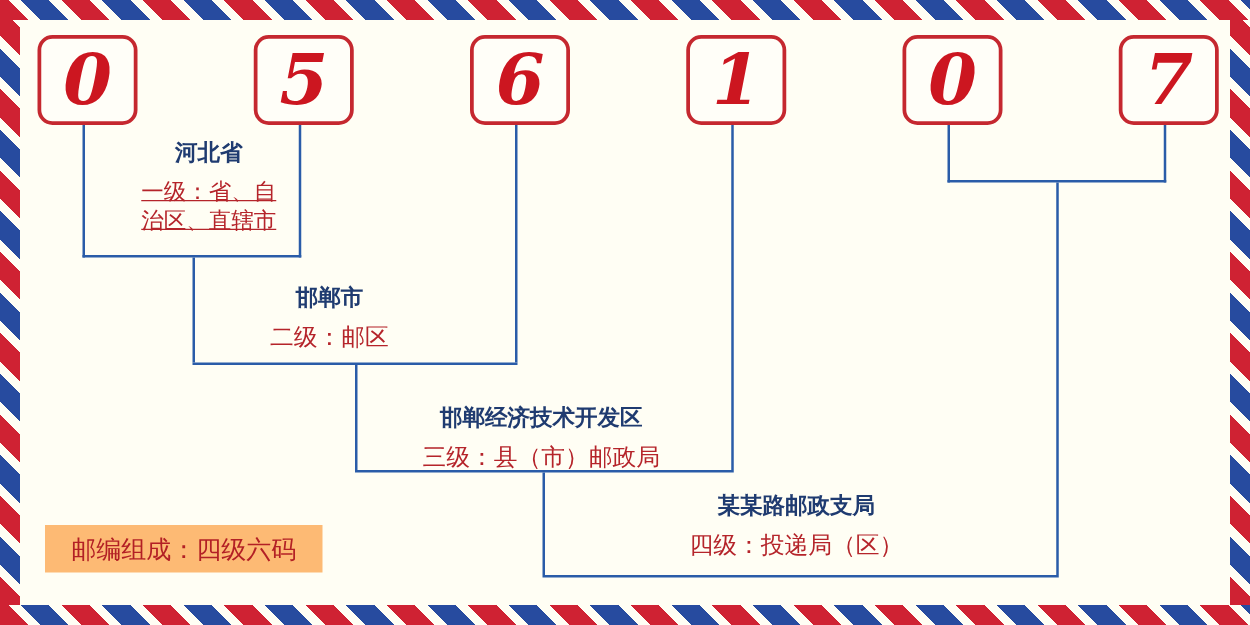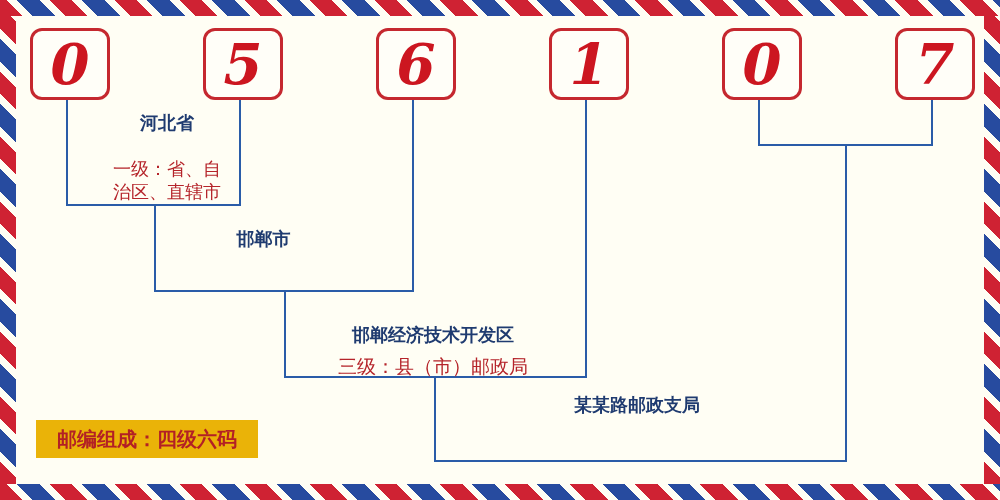--- a/index.html
+++ b/index.html
@@ -33,27 +33,27 @@
 
   
   .vline,.hline{position:absolute;background:#2a5ca8;z-index:1;}
   .vline{width:2px;}
   .hline{height:2px;}
 
   
   .label{position:absolute;text-align:center;z-index:2;}
   .label .name{font-weight:bold;font-size:18px;color:#1f3b70;line-height:1.25;}
   .label .desc{font-size:19px;color:#b5242a;margin-top:7px;line-height:1.3;}
-  .label .desc.wrap{width:118px;margin:22px auto 0;font-size:18px;}
+  .label .desc.wrap{width:118px;margin:7px auto 0;font-size:18px;text-decoration:underline;}
 
   
   .footer-note{
     position:absolute;left:36px;top:420px;width:222px;height:38px;
-    background:#eab308;display:flex;align-items:center;justify-content:center;
-    font-size:20px;font-weight:bold;color:#b32025;z-index:2;
+    background:#fdba74;display:flex;align-items:center;justify-content:center;
+    font-size:20px;font-weight:normal;color:#b32025;z-index:2;
   }
 </style>
 </head>
 <body>
 
 <div id="stage">
 
   <div class="border-strip border-h bt"></div>
   <div class="border-strip border-h bb"></div>
   <div class="border-strip border-v bl"></div>
@@ -86,27 +86,29 @@
   <div class="hline" style="left:758px;top:144px;width:175px;"></div>
   <div class="vline" style="left:845px;top:146px;height:314px;"></div>
 
   <div class="label" style="left:92px;top:112px;width:150px;">
     <div class="name">河北省</div>
     <div class="desc wrap">一级：省、自治区、直辖市</div>
   </div>
 
   <div class="label" style="left:176px;top:228px;width:175px;">
     <div class="name">邯郸市</div>
+    <div class="desc">二级：邮区</div>
   </div>
 
   <div class="label" style="left:283px;top:312px;width:300px;margin-top:12px;">
     <div class="name">邯郸经济技术开发区</div>
     <div class="desc">三级：县（市）邮政局</div>
   </div>
 
   <div class="label" style="left:487px;top:394px;width:300px;">
     <div class="name">某某路邮政支局</div>
+    <div class="desc">四级：投递局（区）</div>
   </div>
 
 
   <div class="footer-note">邮编组成：四级六码</div>
 
 </div>
 
 </body></html>

